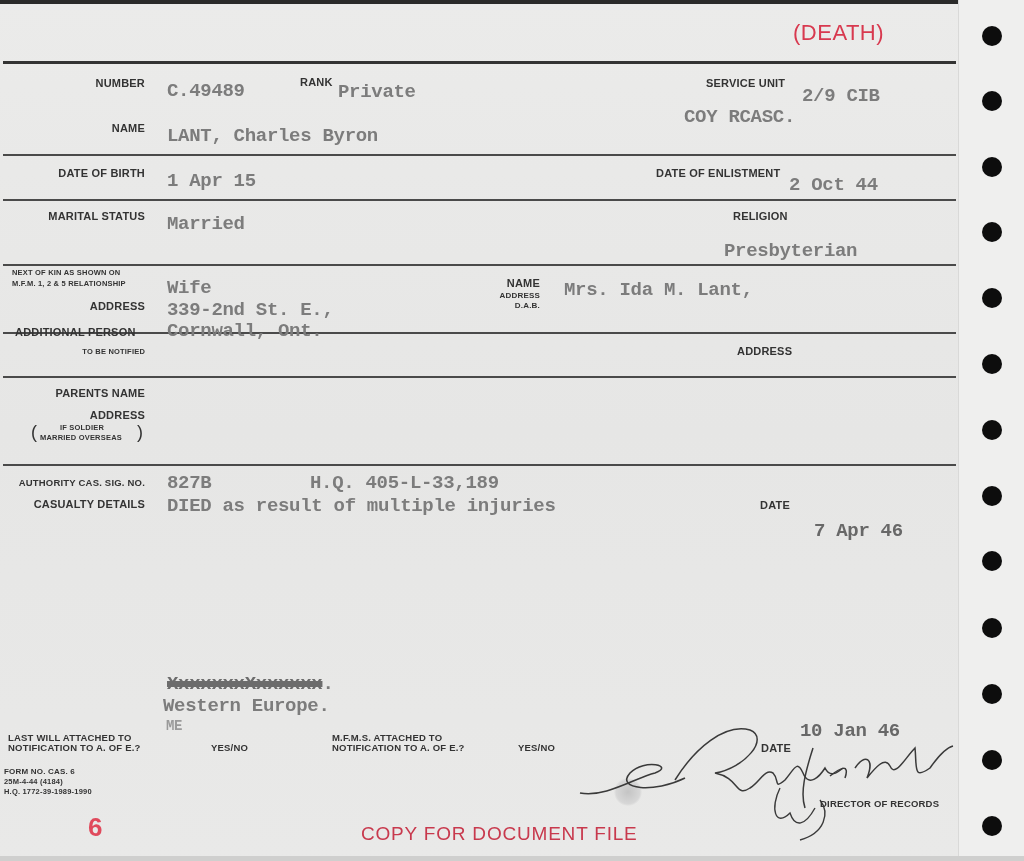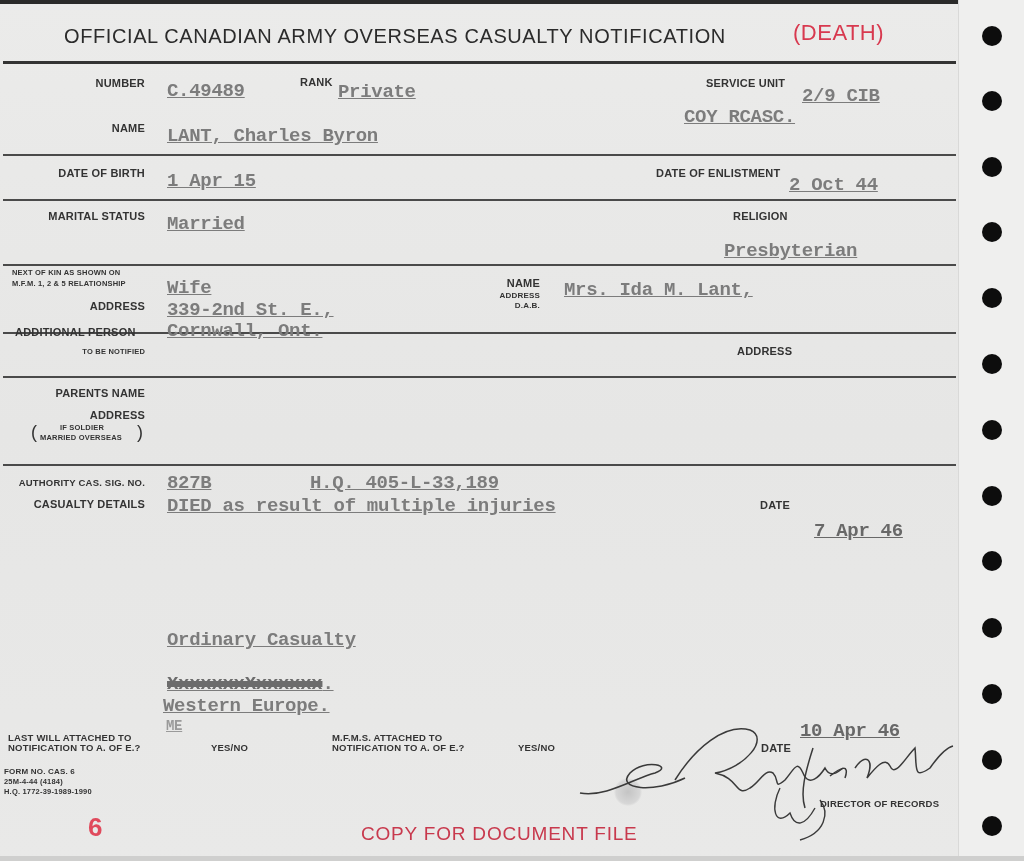--- a/index.html
+++ b/index.html
@@ -33,21 +33,21 @@
   .lbl {
     position: absolute; font-size: 11px; color: #333; font-weight: bold; letter-spacing: 0.2px;
     white-space: nowrap; text-align: right;
   }
   .lbl.sm { font-size: 8px; }
   .lbl.xs { font-size: 7.5px; }
   .lbl.left { text-align: right; }
 
   .typed {
     position: absolute; font-family: "Liberation Mono", "DejaVu Sans Mono", monospace;
-    font-size: 19px; color: #7c7c7c; white-space: nowrap; font-weight: bold; letter-spacing: -0.3px; text-decoration: underline;
+    font-size: 19px; color: #7c7c7c; white-space: nowrap; font-weight: bold; letter-spacing: -0.3px;
   }
   .typed.dark { color: #686868; }
   .struck { text-decoration: line-through; text-decoration-thickness: 6px; color: #6c6c6c; }
 
   .red-num { position: absolute; left: 88px; top: 812px; font-size: 26px; font-weight: bold; color: #e04a5c; }
   .copy-red { position: absolute; left: 361px; top: 823px; font-size: 19px; color: #c8394d; letter-spacing: 0.8px; }
 
   .sig { position: absolute; left: 575px; top: 718px; width: 390px; height: 140px; }
   .stamp { position: absolute; left: 614px; top: 778px; width: 28px; height: 28px; border-radius: 50%;
     background: radial-gradient(circle, #c4c4c4 0%, #d7d7d7 60%, transparent 72%); }
@@ -66,21 +66,20 @@
   <div class="hole" style="top:288px"></div>
   <div class="hole" style="top:354px"></div>
   <div class="hole" style="top:420px"></div>
   <div class="hole" style="top:486px"></div>
   <div class="hole" style="top:551px"></div>
   <div class="hole" style="top:618px"></div>
   <div class="hole" style="top:684px"></div>
   <div class="hole" style="top:750px"></div>
   <div class="hole" style="top:816px"></div>
 
-  <div class="title">OFFICIAL CANADIAN ARMY OVERSEAS CASUALTY NOTIFICATION</div>
   <div class="title-red">(DEATH)</div>
 
   <div class="rule thick" style="top:61px"></div>
   <div class="rule" style="top:154px"></div>
   <div class="rule" style="top:199px"></div>
   <div class="rule" style="top:264px"></div>
   <div class="rule" style="top:332px"></div>
   <div class="rule" style="top:376px"></div>
   <div class="rule" style="top:464px"></div>
 
@@ -129,34 +128,33 @@
   <div style="position:absolute; left:137px; top:422px; font-size:18px; color:#333;">)</div>
 
   <div class="lbl" style="right:879px; top:477px; font-size:9.5px">AUTHORITY CAS. SIG. NO.</div>
   <div class="typed" style="left:167px; top:472px">827B</div>
   <div class="typed" style="left:310px; top:472px">H.Q. 405-L-33,189</div>
   <div class="lbl" style="right:879px; top:498px">CASUALTY DETAILS</div>
   <div class="typed" style="left:167px; top:495px">DIED as result of multiple injuries</div>
   <div class="lbl left" style="left:760px; top:499px">DATE</div>
   <div class="typed dark" style="left:814px; top:520px">7 Apr 46</div>
 
-  <div class="typed" style="left:167px; top:629px">Ordinary Casualty</div>
   <div class="typed" style="left:167px; top:673px"><span class="struck">XxxxxxxXxxxxxx</span><span>.</span></div>
   <div class="typed" style="left:163px; top:695px">Western Europe.</div>
   <div class="typed" style="left:166px; top:718px; font-size:14px; color:#9a9a9a">ME</div>
 
   <div class="lbl left" style="left:8px; top:732px; font-size:9.5px">LAST WILL ATTACHED TO</div>
   <div class="lbl left" style="left:8px; top:742px; font-size:9.5px">NOTIFICATION TO A. OF E.?</div>
   <div class="lbl left" style="left:211px; top:742px; font-size:9.5px">YES/NO</div>
   <div class="lbl left" style="left:332px; top:732px; font-size:9.5px">M.F.M.S. ATTACHED TO</div>
   <div class="lbl left" style="left:332px; top:742px; font-size:9.5px">NOTIFICATION TO A. OF E.?</div>
   <div class="lbl left" style="left:518px; top:742px; font-size:9.5px">YES/NO</div>
 
   <div class="lbl left" style="left:761px; top:742px">DATE</div>
-  <div class="typed dark" style="left:800px; top:720px">10 Apr 46</div>
+  <div class="typed dark" style="left:800px; top:720px">10 Jan 46</div>
 
   <div class="lbl left" style="left:4px; top:767px; font-size:8px">FORM NO. CAS. 6</div>
   <div class="lbl left" style="left:4px; top:777px; font-size:7.5px">25M-4-44 (4184)</div>
   <div class="lbl left" style="left:4px; top:787px; font-size:7.5px">H.Q. 1772-39-1989-1990</div>
 
   <div class="red-num">6</div>
   <div class="copy-red">COPY FOR DOCUMENT FILE</div>
 
   <div class="stamp"></div>
   <svg class="sig" viewBox="0 0 390 140">

